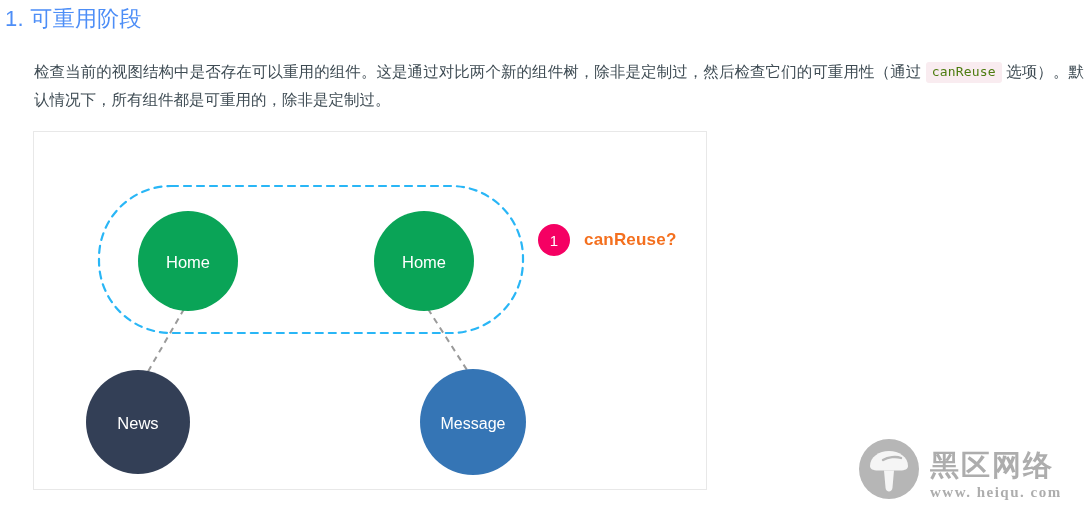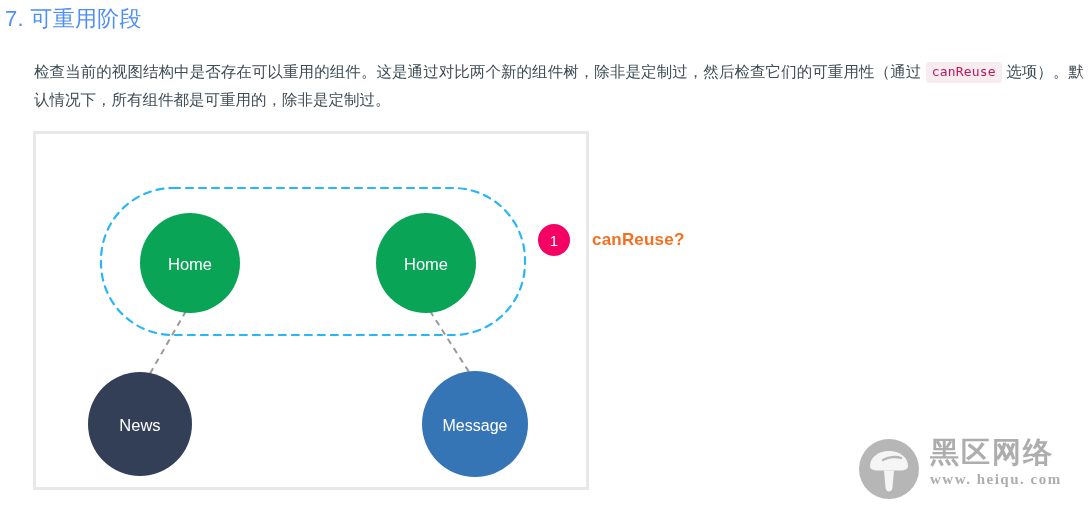--- a/index.html
+++ b/index.html
@@ -37,39 +37,39 @@
     width: 1050px;
     font-size: 15.5px;
     line-height: 28px;
     color: #3f4c54;
     text-align: justify;
     text-justify: inter-character;
   }
   .code-chip {
     display: inline-block;
     background: #f9ecf0;
-    color: #be185d;
+    color: #4d7c0f;
     font-family: "DejaVu Sans Mono", "Liberation Mono", monospace;
     font-size: 13px;
     line-height: 18px;
     padding: 1px 6px 2px 6px;
     border-radius: 3px;
     vertical-align: 1px;
     letter-spacing: 0.2px;
   }
 
   
   .diagram-card {
     position: absolute;
     left: 33px;
     top: 131px;
-    width: 556px;
+    width: 674px;
     height: 359px;
     background: #ffffff;
-    border: 3px solid #3b82f6;
+    border: 1px solid #3b82f6;
     box-sizing: border-box;
   }
   .diagram-svg {
     position: absolute;
     left: 0;
     top: 0;
     width: 674px;
     height: 359px;
     display: block;
   }
@@ -105,30 +105,29 @@
     align-items: center;
     justify-content: center;
     font-weight: 400;
   }
   .annotation-label {
     color: #f4701f;
     font-size: 17px;
     font-weight: 600;
     letter-spacing: 0.2px;
     white-space: nowrap;
-    margin-left: 8px;
   }
 
   
   .watermark {
     position: absolute;
     left: 858px;
     top: 438px;
     display: flex;
-    align-items: flex-start;
+    align-items: flex-end;
     gap: 10px;
     opacity: 0.72;
   }
   .wm-logo {
     width: 62px;
     height: 62px;
     flex: 0 0 62px;
   }
   .wm-textblock {
     display: flex;
@@ -147,21 +146,21 @@
     font-size: 15px;
     color: #8e8e8e;
     font-weight: 700;
     letter-spacing: 1.5px;
     font-family: "Liberation Serif", "DejaVu Serif", serif;
   }
 </style>
 </head>
 <body>
 
-<div class="page-title">7. 可重用阶段</div>
+<div class="page-title">1. 可重用阶段</div>
 
 <div class="body-text"><span>检查当前的视图结构中是否存在可以重用的组件。这是通过对比两个新的组件树，除非是定制过，然后检查它们的可重用性（通过 </span><span class="code-chip">canReuse</span><span> 选项）。默认情况下，所有组件都是可重用的，除非是定制过。</span></div>
 
 <div class="diagram-card" style="background: rgb(255, 255, 255); border-color: rgb(232, 232, 232);">
   <svg class="diagram-svg" viewBox="0 0 674 359">
 
     <rect id="selection-box" x="65" y="54" width="424" height="147" rx="72" ry="72" fill="none" stroke="#29b6f6" stroke-width="2.2" stroke-dasharray="7 6" stroke-linecap="round"></rect>
 
     <line id="edge-home-news" x1="150" y1="177" x2="112" y2="243" stroke="#9a9a9a" stroke-width="2" stroke-dasharray="6 5"></line>
     <line id="edge-home-message" x1="394" y1="177" x2="433" y2="238" stroke="#9a9a9a" stroke-width="2" stroke-dasharray="6 5"></line>

